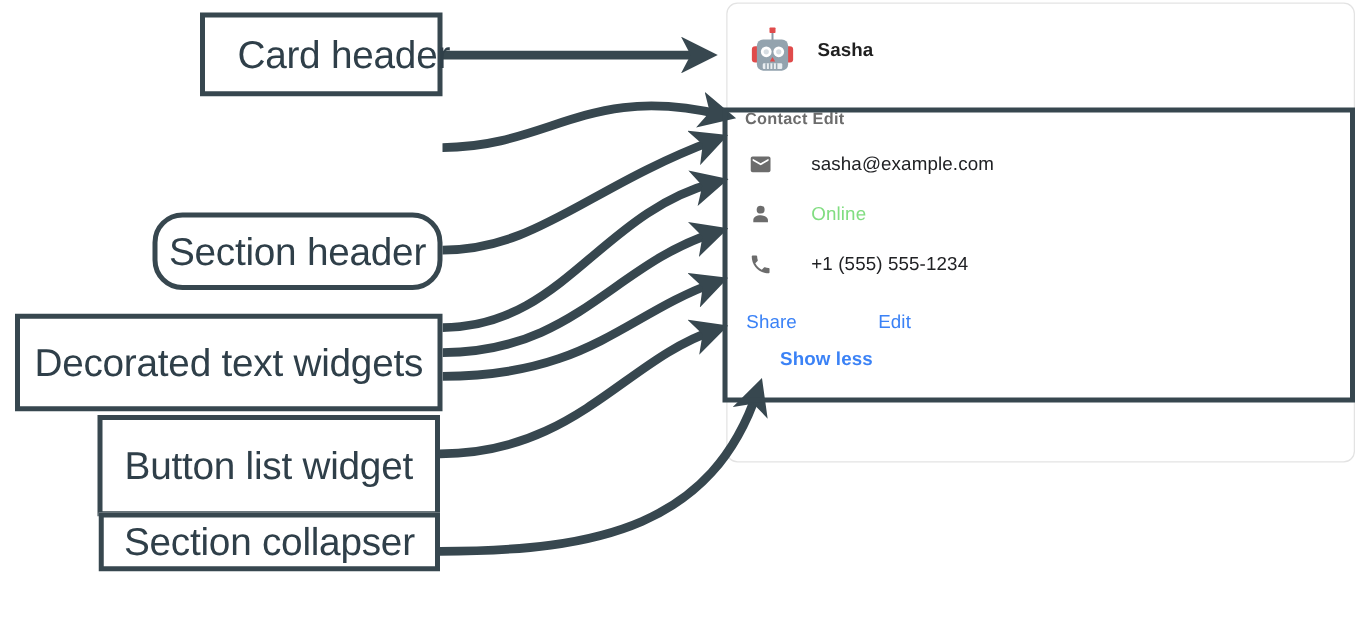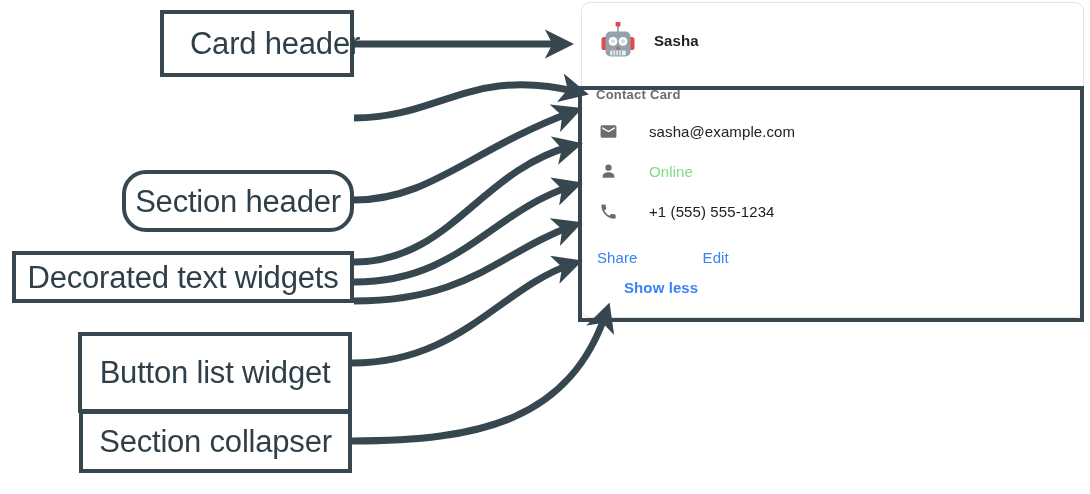--- a/index.html
+++ b/index.html
@@ -45,21 +45,21 @@
     white-space: nowrap;
     z-index: 7;
   }
 
   
   #card {
     position: absolute;
     left: 581px;
     top: 2px;
     width: 503px;
-    height: 316px;
+    height: 368px;
     box-sizing: border-box;
     background: #ffffff;
     border: 1px solid #e3e3e3;
     border-radius: 9px;
     z-index: 2;
   }
 
   .card-header {
     display: flex;
     align-items: center;
@@ -204,21 +204,21 @@
         <rect x="21.9" y="31.6" width="1.2" height="4.6" fill="#93a3ae"></rect>
         <rect x="24.7" y="31.6" width="1.2" height="4.6" fill="#93a3ae"></rect>
       </svg>
       <div class="header-texts">
         <div class="header-title">Sasha</div>
       </div>
     </div>
 
     <div class="card-section">
 
-      <div class="section-header">Contact Card</div>
+      <div class="section-header">Contact Edit</div>
 
       
       <div class="widget-row">
         <span class="widget-icon">
           <svg width="19" height="19" viewBox="0 0 24 24" fill="#6c6c6c">
             <path d="M20 4H4c-1.1 0-2 .9-2 2v12c0 1.1.9 2 2 2h16c1.1 0 2-.9 2-2V6c0-1.1-.9-2-2-2zm0 4.4l-8 4.6-8-4.6V6.3l8 4.6 8-4.6v2.1z"></path>
           </svg>
         </span>
         <span class="widget-text">sasha@example.com</span>
       </div>
@@ -260,29 +260,29 @@
 
   <div class="anno-box" style="left:160px; top:10px; width:194px; height:67px;padding-left:36px;">
     <span>Card header</span>
   </div>
 
 
   <div class="anno-box" style="left:122px; top:170px; width:232px; height:62px;border-radius:24px;">
     <span>Section header</span>
   </div>
 
-  <div class="anno-box" style="left:12px; top:251px; width:342px; height:52px;">
+  <div class="anno-box" style="left:12px; top:251px; width:342px; height:78px;">
     <span>Decorated text widgets</span>
   </div>
 
   <div class="anno-box" style="left:78px; top:332px; width:274px; height:81px;">
     <span>Button list widget</span>
   </div>
 
-  <div class="anno-box" style="left:79px; top:410px; width:273px; height:63px;">
+  <div class="anno-box" style="left:79px; top:410px; width:273px; height:47px;">
     <span>Section collapser</span>
   </div>
 
   <svg id="annotations" viewBox="0 0 1090 494">
     <defs>
       <marker id="arrowhead" markerWidth="4.2" markerHeight="4.2" refX="2.6" refY="2.1" orient="auto" markerUnits="strokeWidth">
         <path d="M0,0 L4.2,2.1 L0,4.2 L1.1,2.1 Z" fill="#37474f"></path>
       </marker>
     </defs>
 

